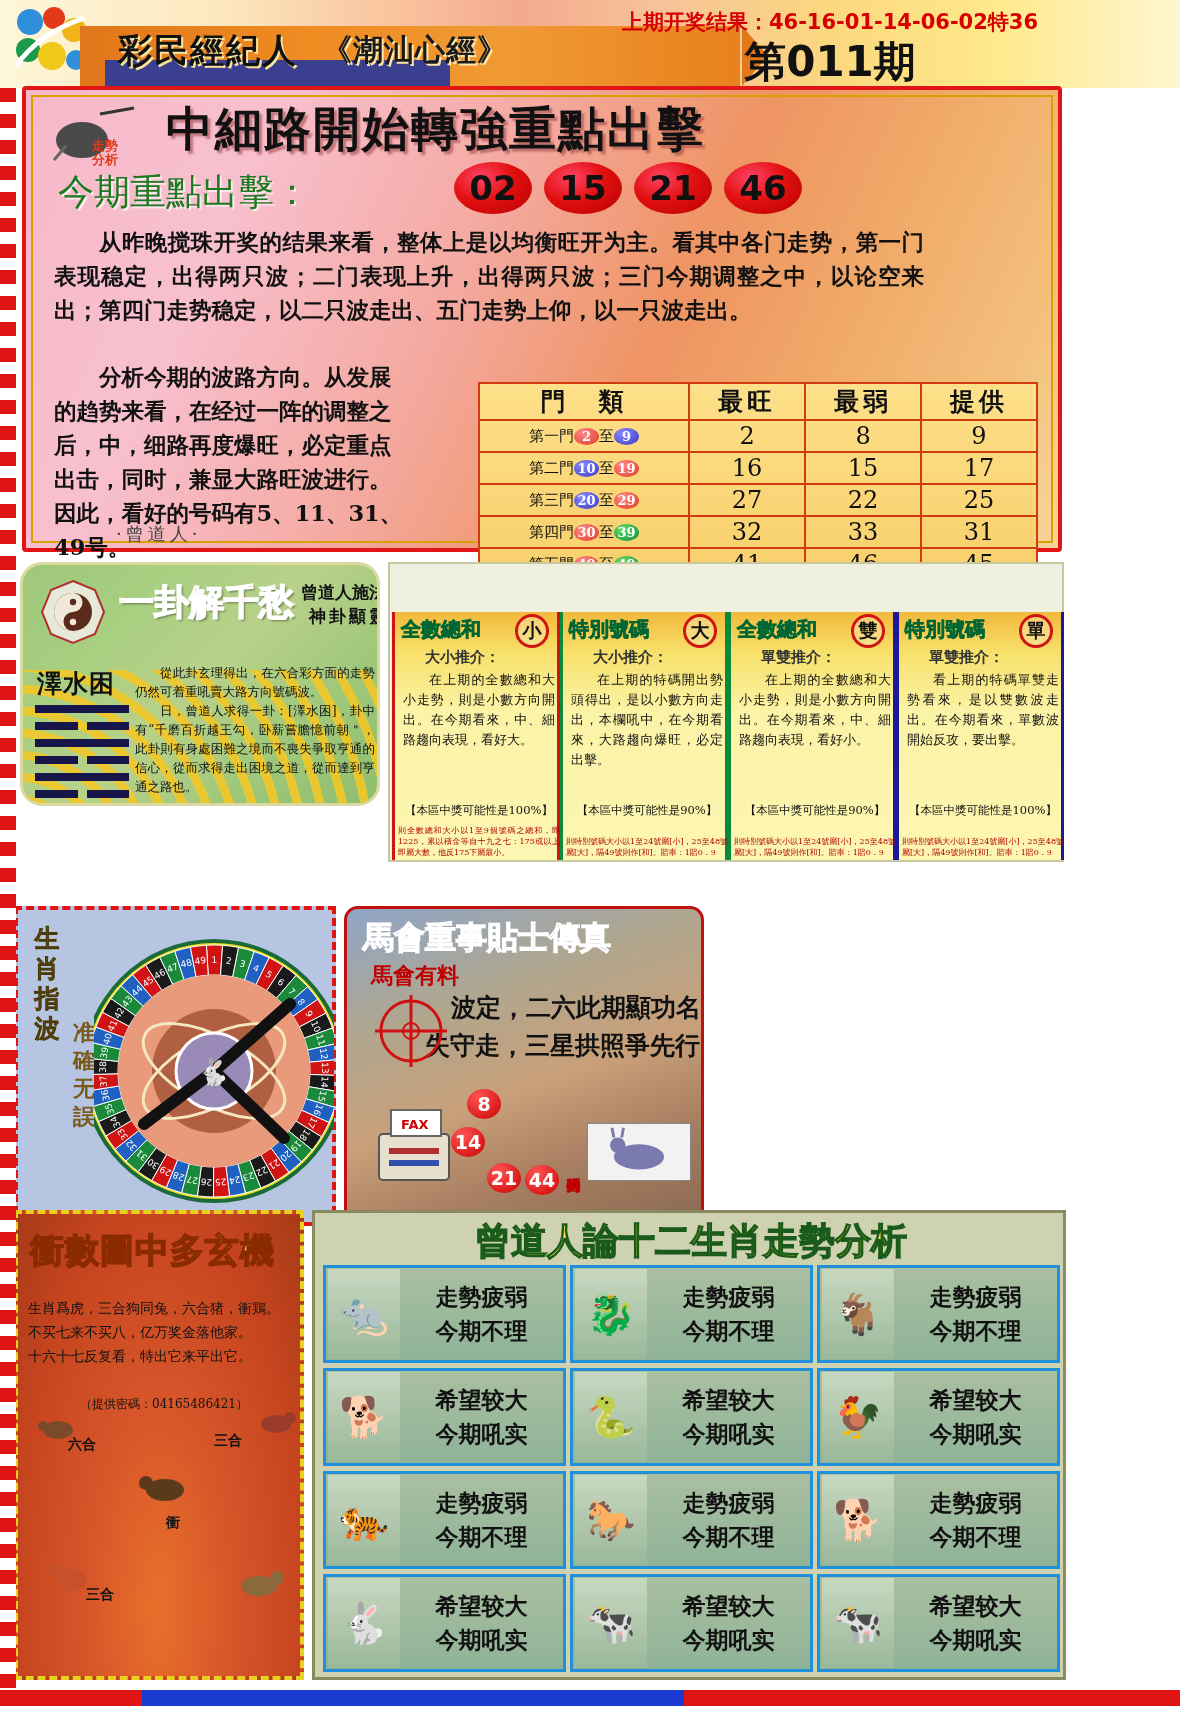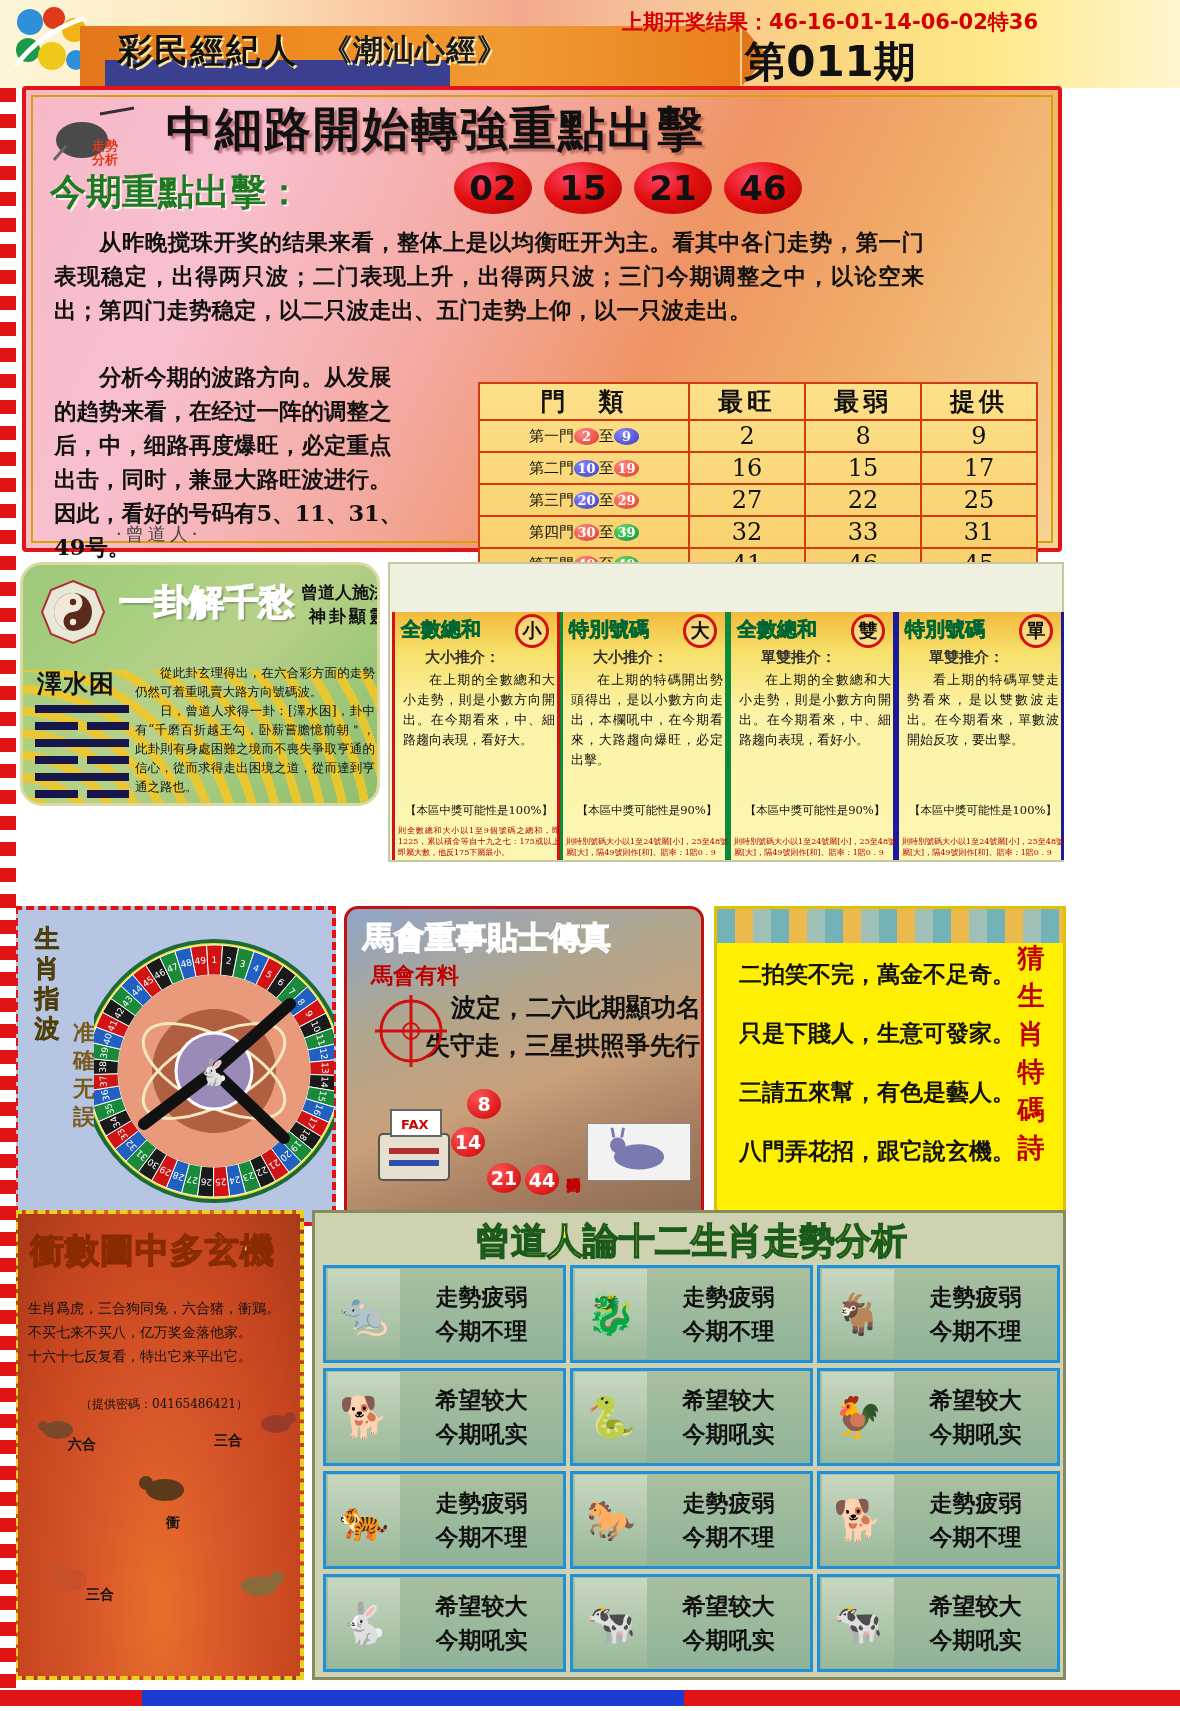--- a/index.html
+++ b/index.html
@@ -36,21 +36,21 @@
   
   .article { position:absolute; left:22px; top:86px; width:1040px; height:466px;
      border:4px solid #e11515; border-radius:4px;
      background:linear-gradient(115deg,#f6b8c8 0%,#f8c0cf 20%,#f4a9a0 42%,#ef9463 60%,#f0a868 74%,#f3c07c 90%,#f7d59a 100%); }
   .article-inner { position:absolute; inset:5px; border:2px solid #d8a100; }
   .art-icon { position:absolute; left:22px; top:16px; width:96px; height:62px; }
   .art-head { position:absolute; left:140px; top:8px; width:880px; height:62px;
      font-size:47px; font-weight:bold; color:#111; letter-spacing:2px;
      font-family:"DejaVu Serif","Liberation Serif",serif;
      text-shadow: 3px 3px 2px rgba(150,60,60,.55); white-space:nowrap; }
-  .art-focus-label { position:absolute; left:24px; top:78px; font-size:36px; font-weight:bold;
+  .art-focus-label { position:absolute; left:32px; top:78px; font-size:36px; font-weight:normal;
      color:#1d7a21; font-family:"DejaVu Serif","Liberation Serif",serif;
      text-shadow:2px 2px 1px rgba(255,255,255,.7); white-space:nowrap;}
   .focus-nums { position:absolute; left:428px; top:72px; display:flex; gap:12px; }
   .focus-ball { width:78px; height:52px; border-radius:50%;
      background:radial-gradient(ellipse at 35% 30%, #f46 0%, #e21010 45%, #b60000 100%);
      display:flex; align-items:center; justify-content:center;
      font-size:34px; font-weight:bold; color:#111; }
   .art-body { position:absolute; left:28px; top:135px; width:870px;
      font-size:22.5px; line-height:34px; color:#111; text-align:justify;
      font-family:"DejaVu Serif","Liberation Serif",serif; font-weight:600; }
@@ -557,30 +557,20 @@
       <div class="horse-tagtxt">內贈特碼</div>
       <div class="horse-tag">
         <svg viewBox="0 0 104 58" style="width:100%;height:100%;">
           <ellipse cx="52" cy="34" rx="26" ry="13" fill="#7a7ab0"></ellipse>
           <circle cx="30" cy="22" r="8" fill="#7a7ab0"></circle>
           <path d="M26 14 L24 4 M34 14 L36 4" stroke="#7a7ab0" stroke-width="3"></path>
         </svg>
       </div>
     </div>
 
-    <div class="poembox">
-      <div class="poem-deco"></div>
-      <div class="poem-lines" id="poem-lines">
-          <div>二拍笑不完，萬金不足奇。</div>
-          <div>只是下賤人，生意可發家。</div>
-          <div>三請五來幫，有色是藝人。</div>
-          <div>八門弄花招，跟它說玄機。</div>
-        </div>
-      <div class="poem-side">猜生肖特碼詩</div>
-    </div>
   </div>
 
   <div class="botrow">
 
     <div class="chongbox">
       <div class="chong-title">衝數圖中多玄機</div>
       <div class="chong-text" id="chong-lines">
           <div>生肖爲虎，三合狗同兔，六合猪，衝鶏。</div>
           <div>不买七来不买八，亿万奖金落他家。</div>
           <div>十六十七反复看，特出它来平出它。</div>

